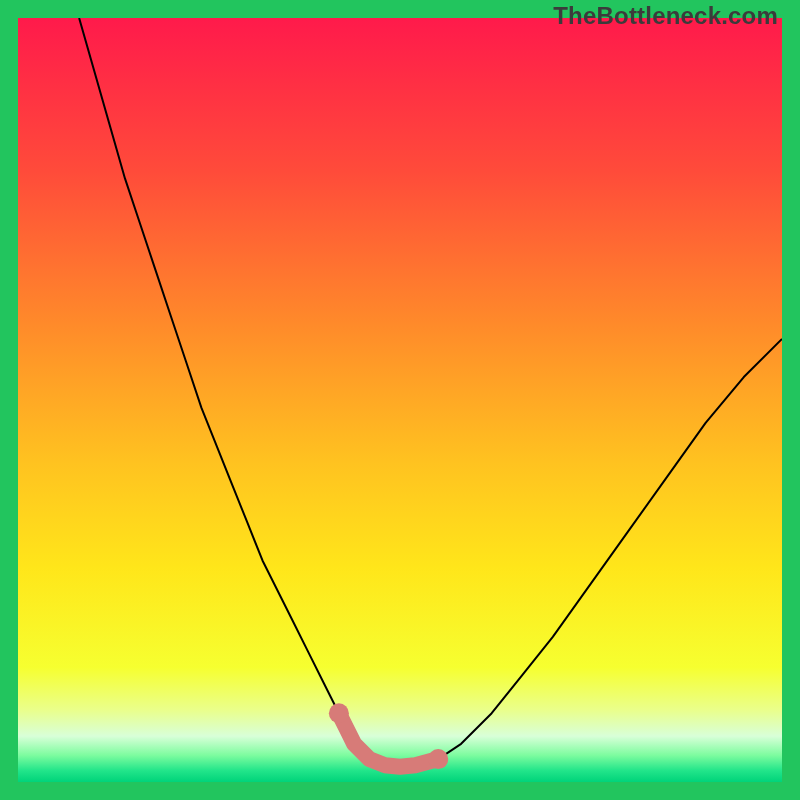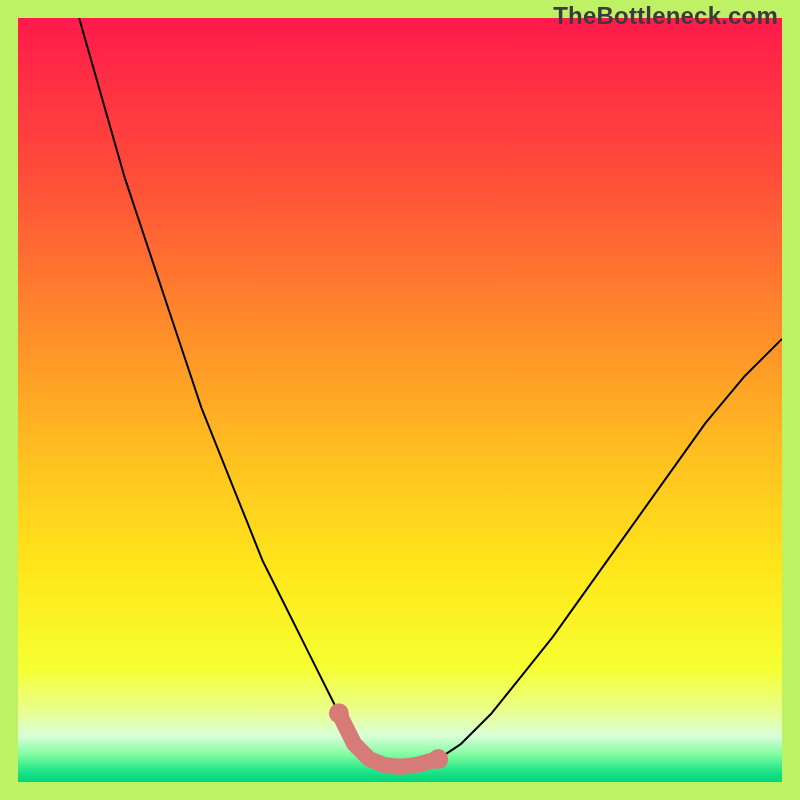--- a/index.html
+++ b/index.html
@@ -7,21 +7,21 @@
     padding: 0;
     width: 800px;
     height: 800px;
     overflow: hidden;
     background: #000;
     font-family: Arial, Helvetica, sans-serif;
   }
   .frame {
     position: absolute;
     inset: 0;
-    background: #bef264;
+    background: #22c55e;
   }
   .plot {
     position: absolute;
     left: 18px;
     top: 18px;
     width: 764px;
     height: 764px;
     overflow: hidden;
   }
   .watermark {

